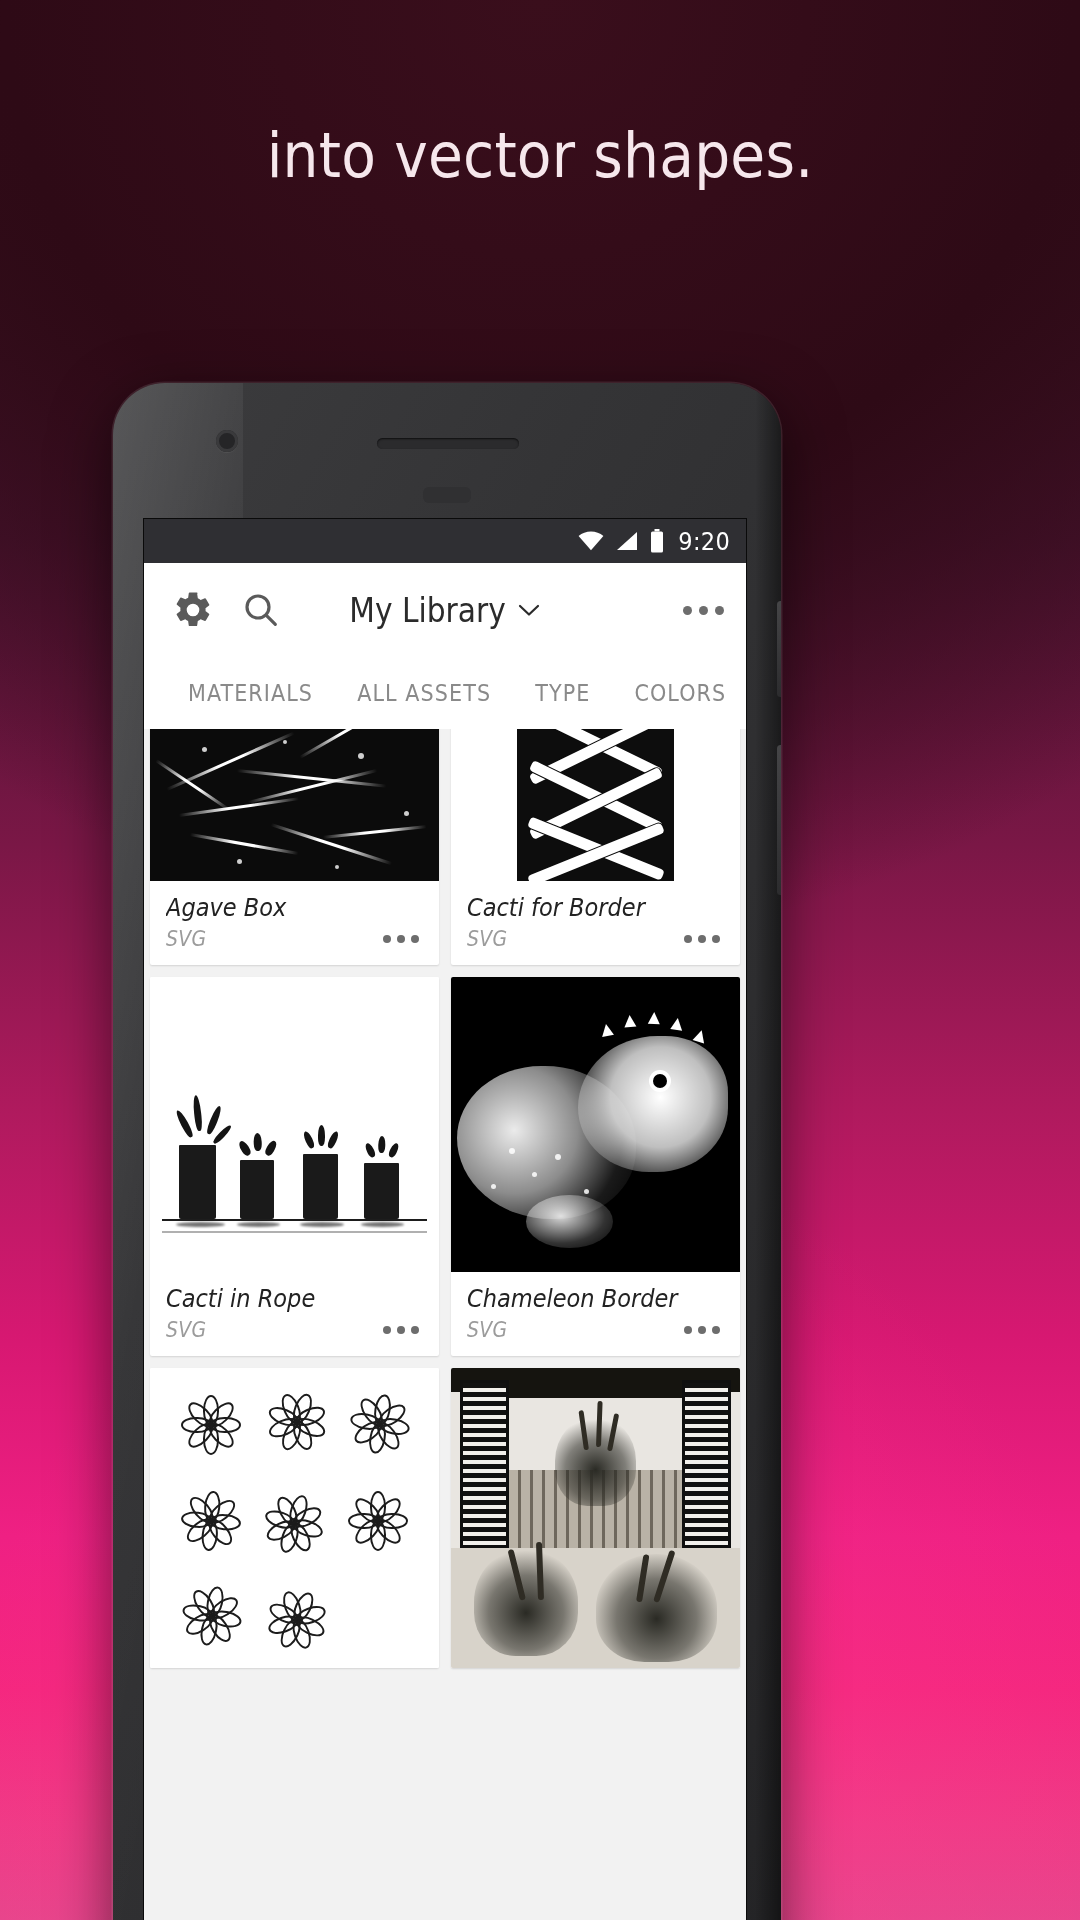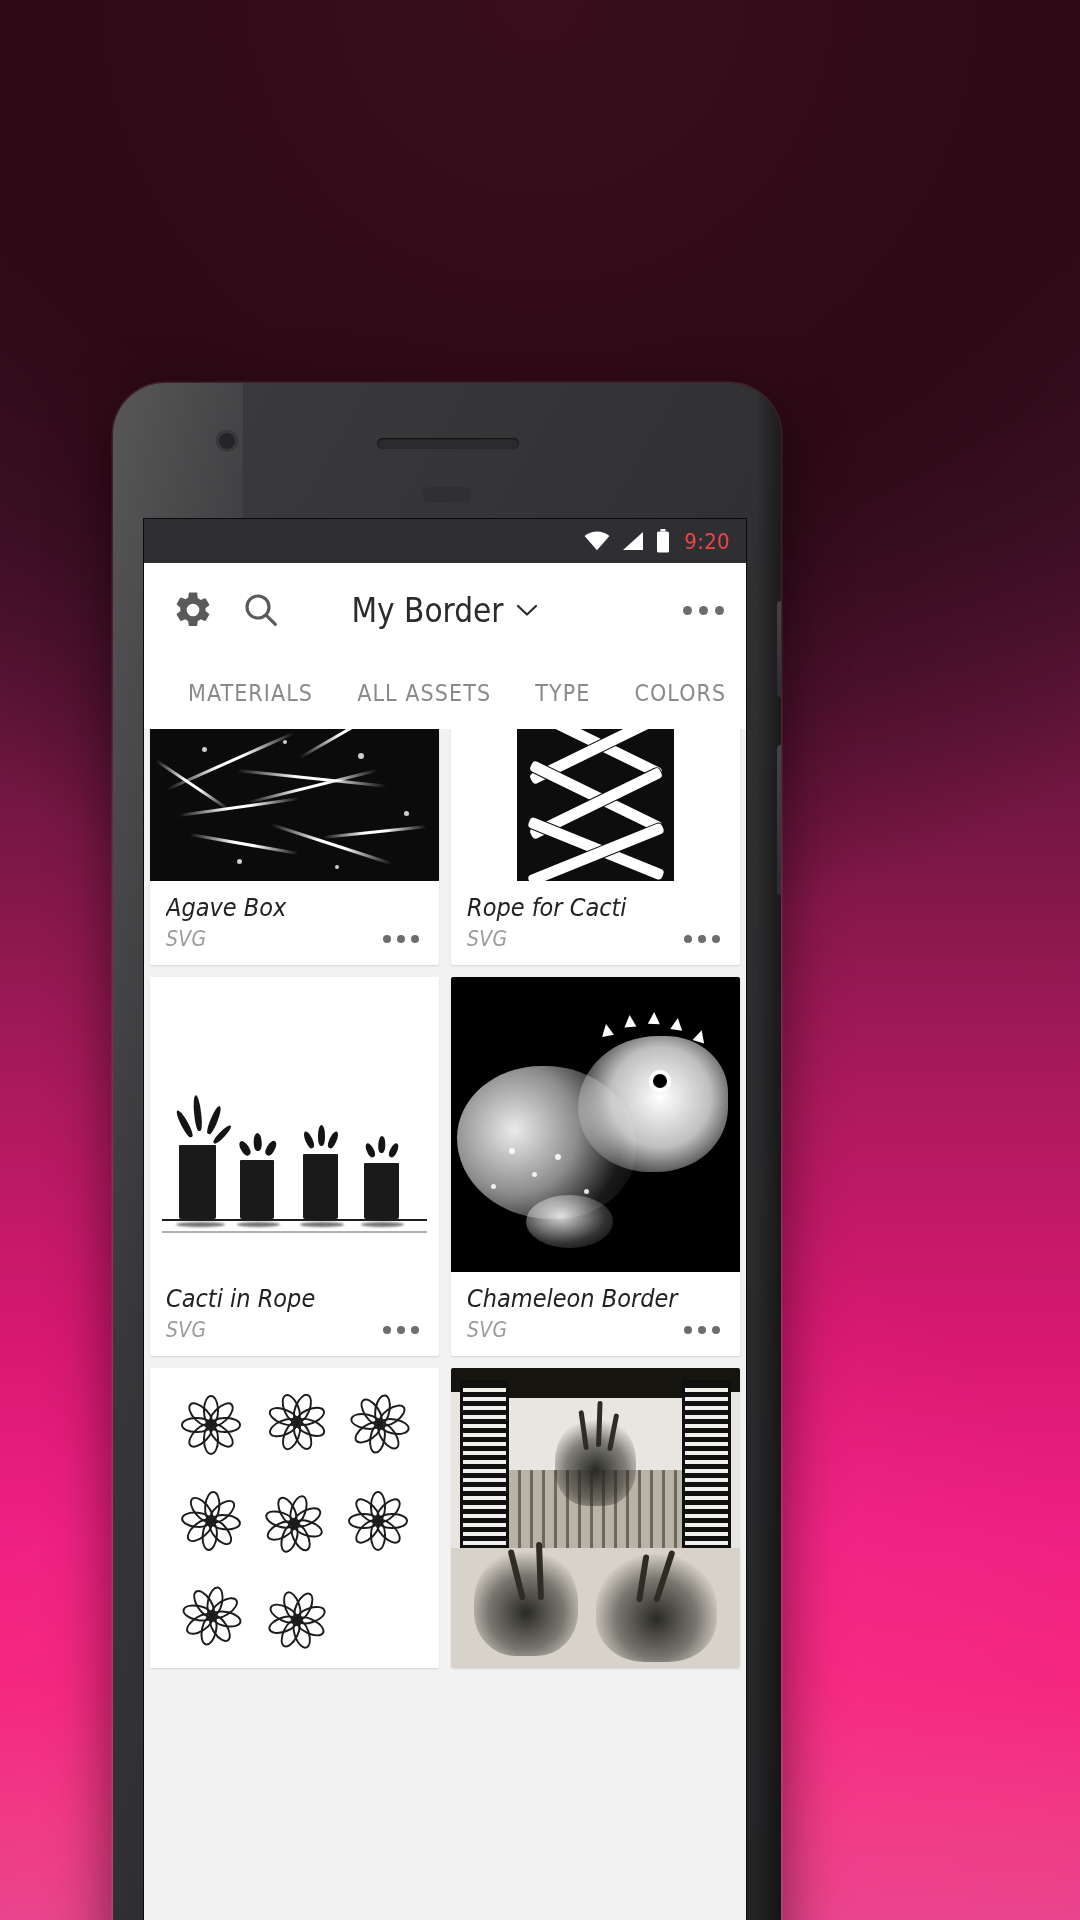--- a/index.html
+++ b/index.html
@@ -137,22 +137,22 @@
     height: 44px;
     background: #2f2f33;
     display: flex;
     align-items: center;
     justify-content: flex-end;
     padding: 0 16px;
     gap: 11px;
   }
   #status-bar .sb-icon { display: block; }
   #status-time {
-    color: #ef4444;
-    font-size: 22px;
+    color: #ffffff;
+    font-size: 25px;
     font-family: "DejaVu Sans Condensed", "Liberation Sans", sans-serif;
     font-weight: 400;
     letter-spacing: 0.3px;
     margin-left: 3px;
   }
 
   
   #app-bar {
     height: 94px;
     background: #ffffff;
@@ -406,20 +406,21 @@
     border-radius: 3px;
   }
 </style>
 </head>
 <body>
 
 <div id="bg-gradient"></div>
 <div id="bg-vignette"></div>
 
 <div id="headline">
+  <span class="hl-line">into vector shapes.</span>
 </div>
 
 <div id="phone">
   <div id="phone-sheen"></div>
   <div id="phone-edge-right"></div>
   <div id="phone-camera"></div>
   <div id="phone-speaker"></div>
   <div id="phone-sensor"></div>
   <div class="phone-btn" id="phone-btn-power"></div>
   <div class="phone-btn" id="phone-btn-vol"></div>
@@ -446,21 +447,21 @@
           <path fill="#5a5a5a" d="M19.14 12.94c.04-.3.06-.61.06-.94s-.02-.64-.07-.94l2.03-1.58a.49.49 0 0 0 .12-.61l-1.92-3.32a.49.49 0 0 0-.59-.22l-2.39.96a7.03 7.03 0 0 0-1.62-.94l-.36-2.54A.48.48 0 0 0 13.9 2h-3.84a.48.48 0 0 0-.47.4l-.36 2.54c-.59.24-1.13.56-1.62.94l-2.39-.96a.49.49 0 0 0-.59.22L2.71 8.46a.49.49 0 0 0 .12.61l2.03 1.58c-.05.3-.09.63-.09.95s.02.64.07.94l-2.03 1.58a.49.49 0 0 0-.12.61l1.92 3.32c.12.22.37.29.59.22l2.39-.96c.5.38 1.03.7 1.62.94l.36 2.54c.05.24.25.4.49.4h3.84c.24 0 .45-.16.48-.4l.36-2.54c.59-.24 1.13-.56 1.62-.94l2.39.96c.22.08.47 0 .59-.22l1.92-3.32a.49.49 0 0 0-.12-.61l-2.01-1.58ZM12 15.6A3.6 3.6 0 1 1 12 8.4a3.6 3.6 0 0 1 0 7.2Z"></path>
         </svg>
       </div>
       <div id="search-btn">
         <svg width="40" height="40" viewBox="0 0 24 24">
           <circle cx="10.2" cy="10.2" r="6.6" fill="none" stroke="#5a5a5a" stroke-width="1.9"></circle>
           <line x1="15.2" y1="15.2" x2="20.6" y2="20.6" stroke="#5a5a5a" stroke-width="1.9" stroke-linecap="round"></line>
         </svg>
       </div>
       <div id="title-wrap">
-        <span id="app-title">My Border</span>
+        <span id="app-title">My Library</span>
         <svg width="24" height="16" viewBox="0 0 24 16">
           <polyline points="3,4 12,12.5 21,4" fill="none" stroke="#2b2b2b" stroke-width="2.2" stroke-linecap="round" stroke-linejoin="round"></polyline>
         </svg>
       </div>
       <div id="overflow-btn">
         <i></i>
         <i></i>
         <i></i>
       </div>
     </div>
@@ -516,21 +517,21 @@
                 <div class="rope-stick" style="left:4%;top:10%;width:92%;height:11px;transform:rotate(26deg);"></div>
                 <div class="rope-stick" style="left:4%;top:14%;width:92%;height:11px;transform:rotate(-26deg);"></div>
                 <div class="rope-stick" style="left:4%;top:44%;width:92%;height:11px;transform:rotate(26deg);"></div>
                 <div class="rope-stick" style="left:4%;top:48%;width:92%;height:11px;transform:rotate(-26deg);"></div>
                 <div class="rope-stick" style="left:4%;top:76%;width:92%;height:11px;transform:rotate(22deg);"></div>
                 <div class="rope-stick" style="left:4%;top:80%;width:92%;height:11px;transform:rotate(-22deg);"></div>
               </div>
             </div>
           </div>
           <div class="card-meta">
-            <div class="card-title">Rope for Cacti</div>
+            <div class="card-title">Cacti for Border</div>
             <div class="card-sub-row">
               <span class="card-sub">SVG</span>
               <span class="card-more">
                 <i></i>
                 <i></i>
                 <i></i>
               </span>
             </div>
           </div>
         </div>

